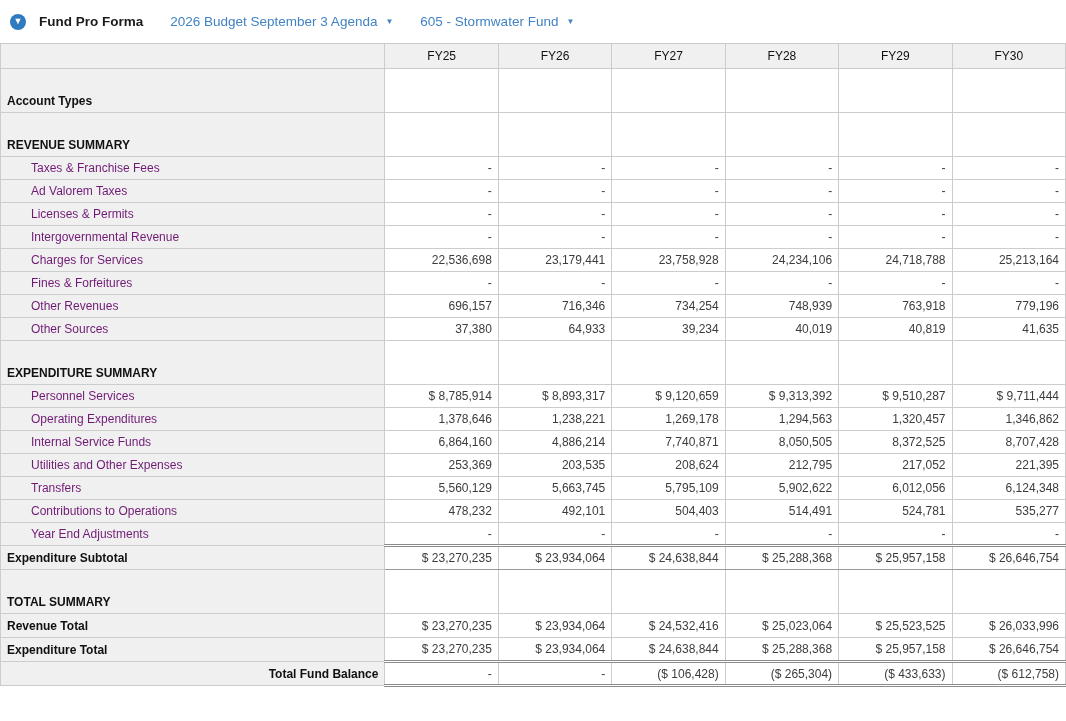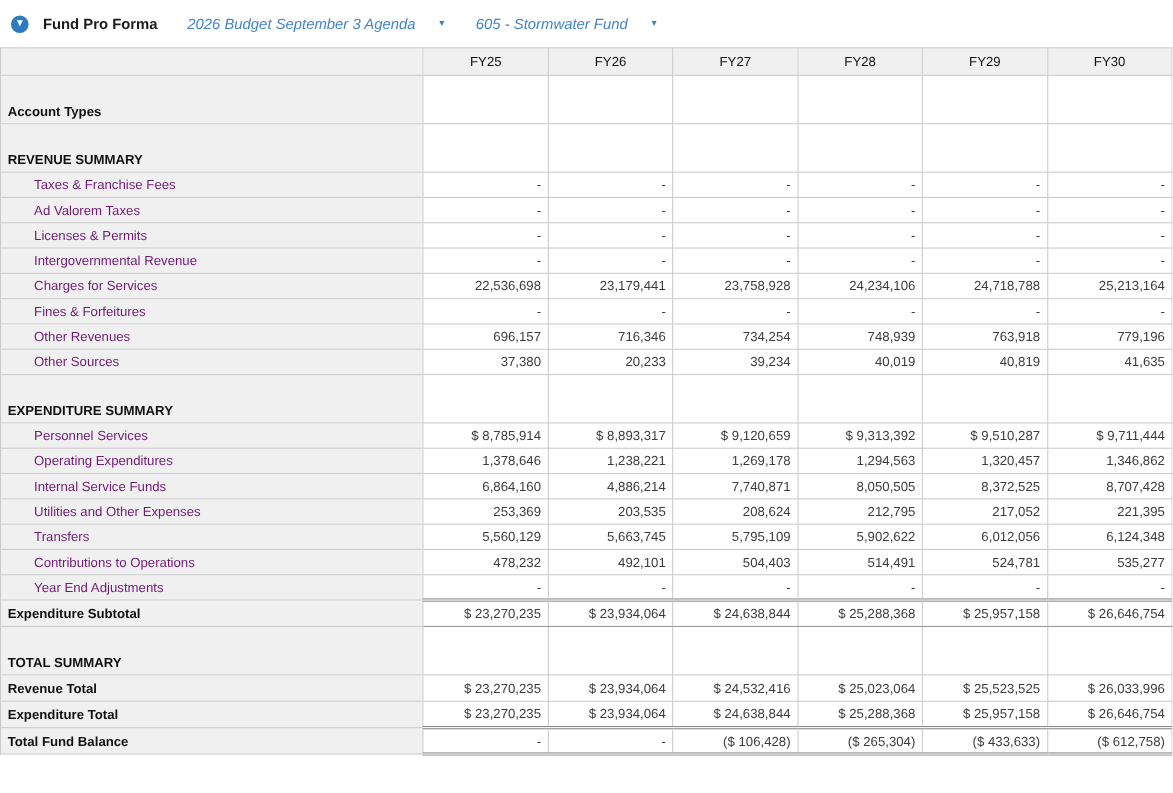--- a/index.html
+++ b/index.html
@@ -8,21 +8,21 @@
   
   .topbar { display:flex; align-items:center; height:43px; padding-left:10px; box-sizing:border-box; }
   .expand-icon {
     width:16px; height:16px; border-radius:50%;
     background:#2e7bbf; color:#ffffff;
     display:flex; align-items:center; justify-content:center;
     font-size:9px; line-height:1; cursor:pointer; flex:0 0 auto;
   }
   .page-title { font-weight:bold; font-size:13.5px; color:#1b1b1b; margin-left:13px; }
   .dropdown { margin-left:27px; color:#4183c4; font-size:13.5px;
-              display:flex; align-items:center; gap:20px; cursor:pointer;font-style:italic; }
+              display:flex; align-items:center; gap:8px; cursor:pointer; }
   .dropdown .caret { font-size:8px; line-height:1; padding-top:1px; }
 
   
   table { border-collapse:collapse; table-layout:fixed; width:1066px; }
   col.lblcol  { width:383px; }
   col.datacol { width:113px; }
   th, td {
     border:1px solid #cccccc; font-size:12px; padding:0 6px;
     color:#3c3c3c; overflow:hidden; white-space:nowrap; box-sizing:border-box;
   }
@@ -40,21 +40,21 @@
   tr.subtotal { height:24px; }
   tr.subtotal td.lbl { font-weight:bold; color:#111111; }
   tr.subtotal td.val { border-top:3px double #8c8c8c; border-bottom:1px solid #9a9a9a; }
 
   tr.total, tr.totalend { height:24px; }
   tr.total td.lbl, tr.totalend td.lbl { font-weight:bold; color:#111111; padding-left:6px; }
   tr.total td.val, tr.totalend td.val { border-top:1px solid #9a9a9a; }
   tr.totalend td.val { border-bottom:3px double #8c8c8c; }
 
   tr.grand { height:24px; }
-  tr.grand td.lbl { font-weight:bold; color:#111111; }
+  tr.grand td.lbl { font-weight:bold; color:#111111;text-align:right; }
   tr.grand td.val { border-bottom:3px double #8c8c8c; }
 </style>
 </head>
 <body>
 
 <div>
 
   <div class="topbar">
     <span class="expand-icon">▼</span>
     <span class="page-title">Fund Pro Forma</span>
@@ -167,21 +167,21 @@
           <td class="val">696,157</td>
           <td class="val">716,346</td>
           <td class="val">734,254</td>
           <td class="val">748,939</td>
           <td class="val">763,918</td>
           <td class="val">779,196</td>
         </tr>
         <tr class="detail">
           <td class="lbl">Other Sources</td>
           <td class="val">37,380</td>
-          <td class="val">20,233</td>
+          <td class="val">64,933</td>
           <td class="val">39,234</td>
           <td class="val">40,019</td>
           <td class="val">40,819</td>
           <td class="val">41,635</td>
         </tr>
         <tr class="section">
           <td class="lbl">EXPENDITURE SUMMARY</td>
           <td class="val"></td>
           <td class="val"></td>
           <td class="val"></td>

